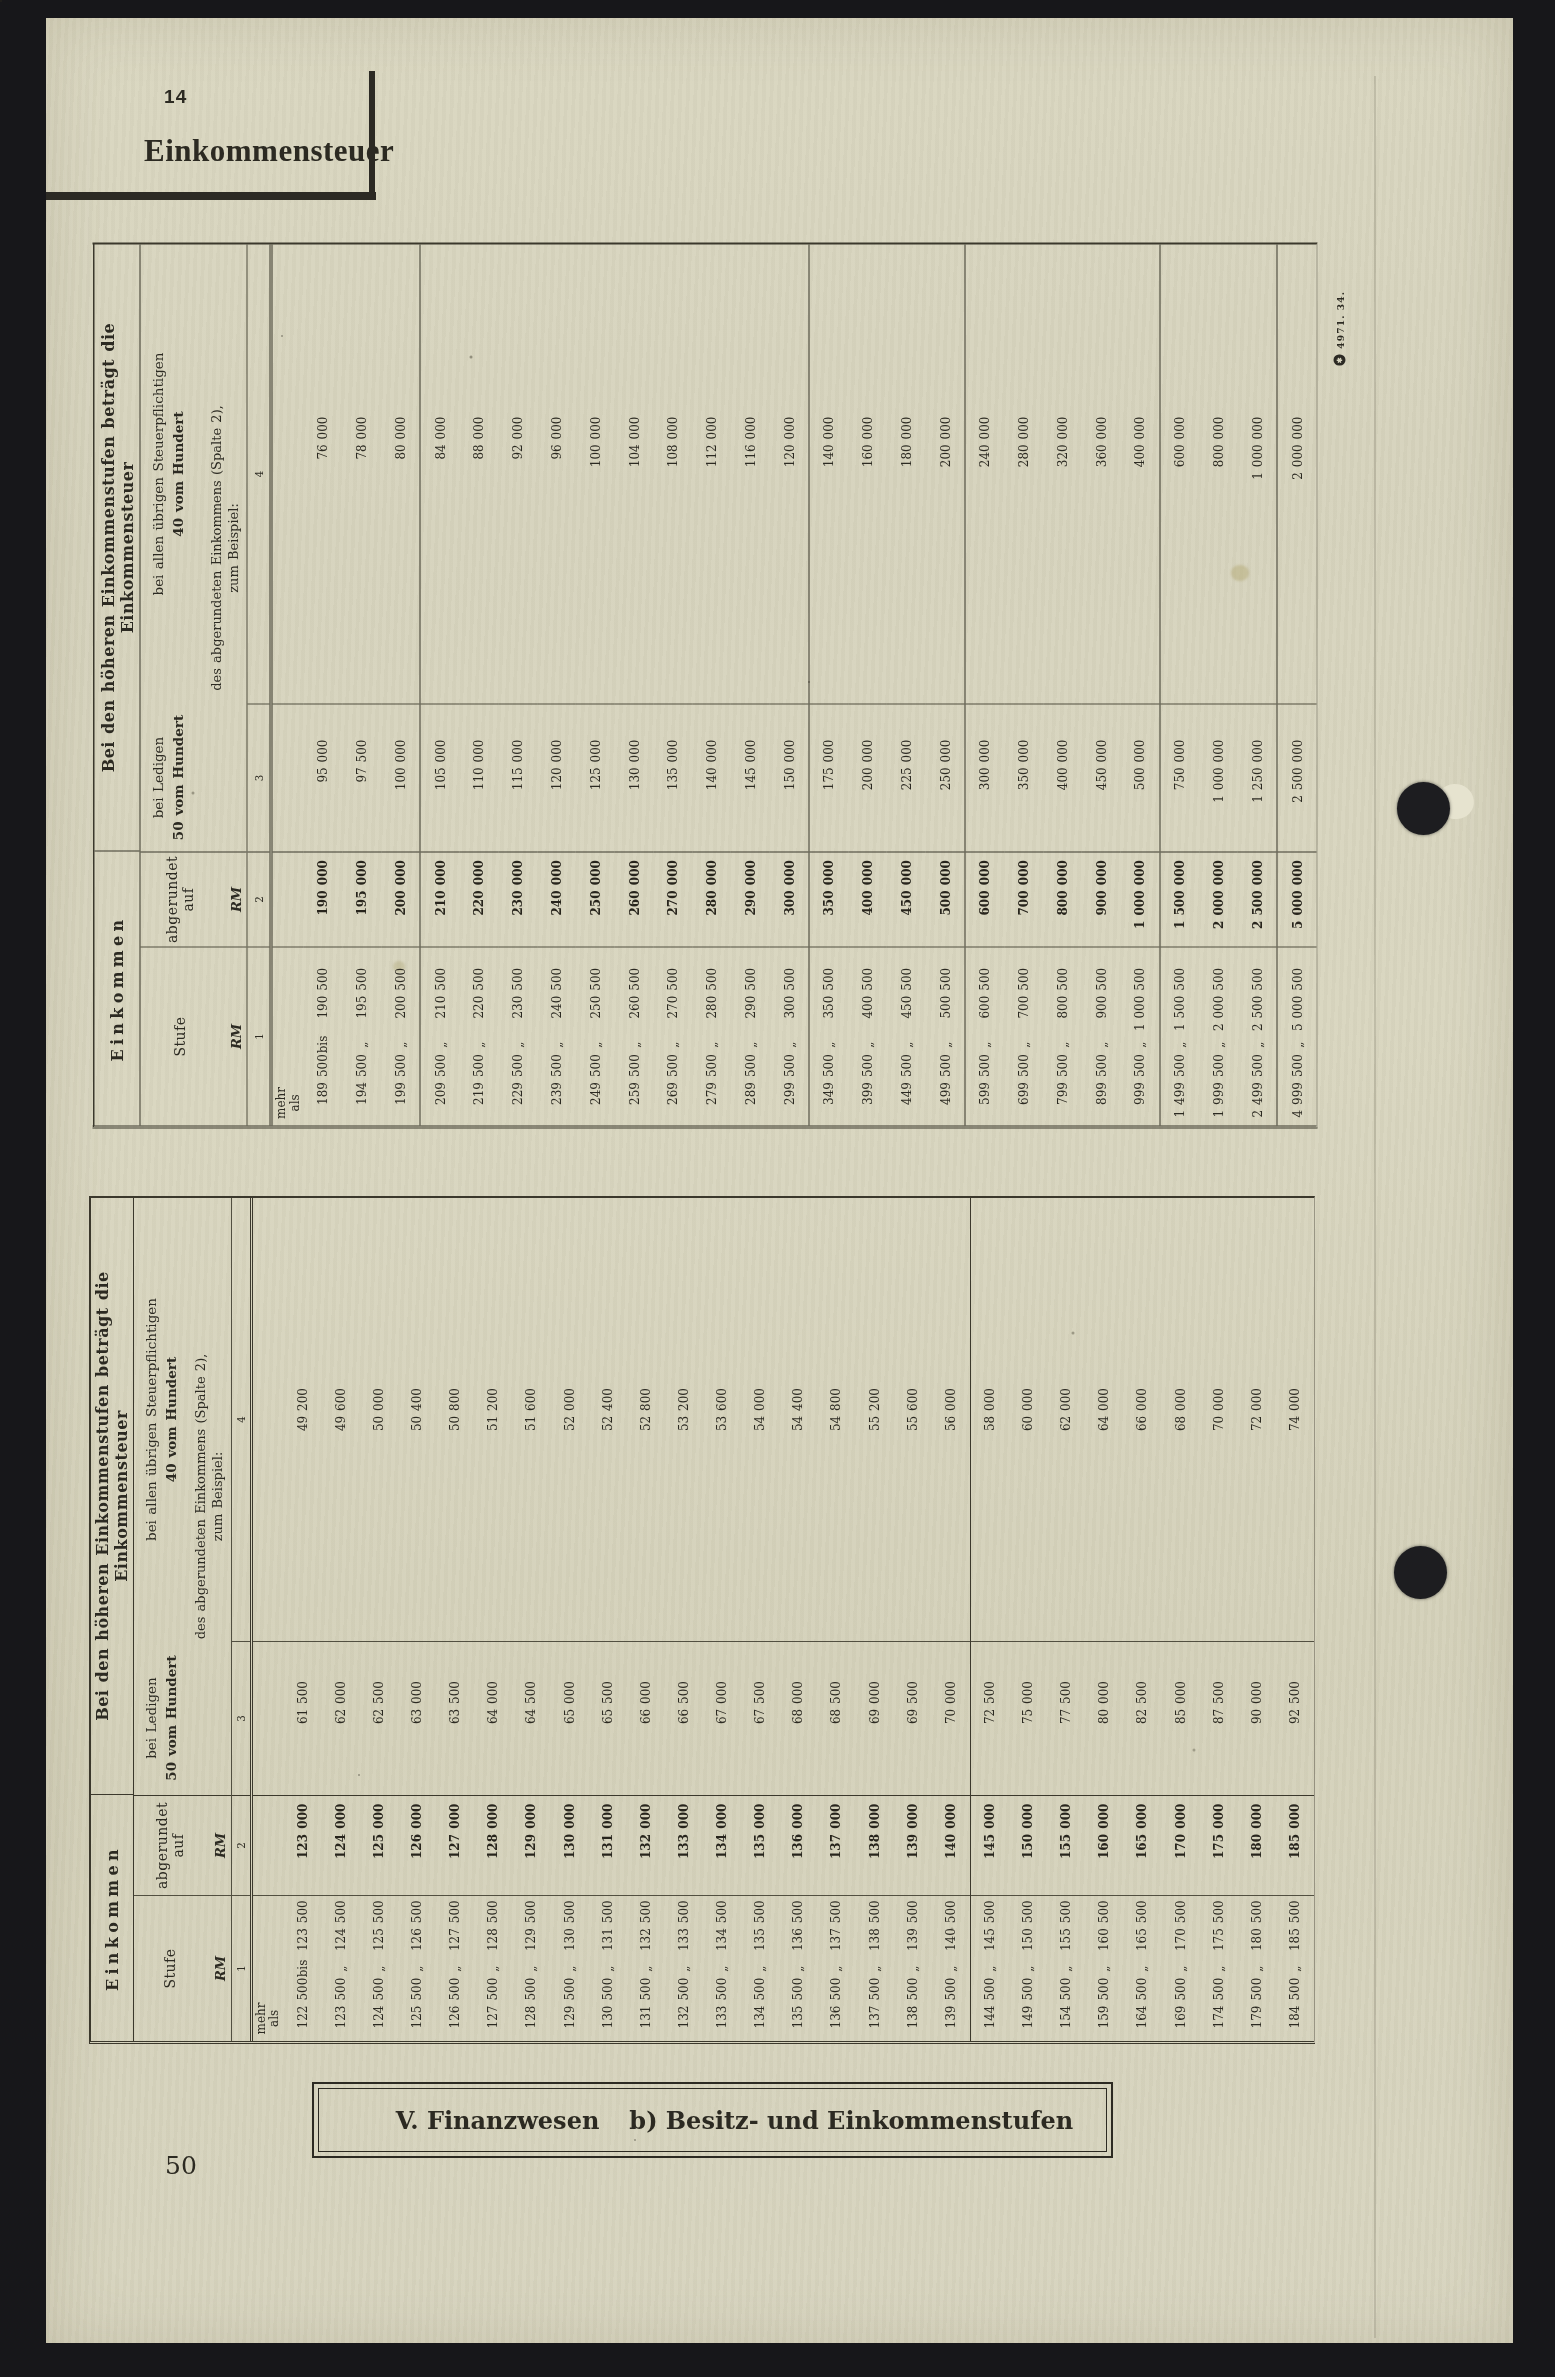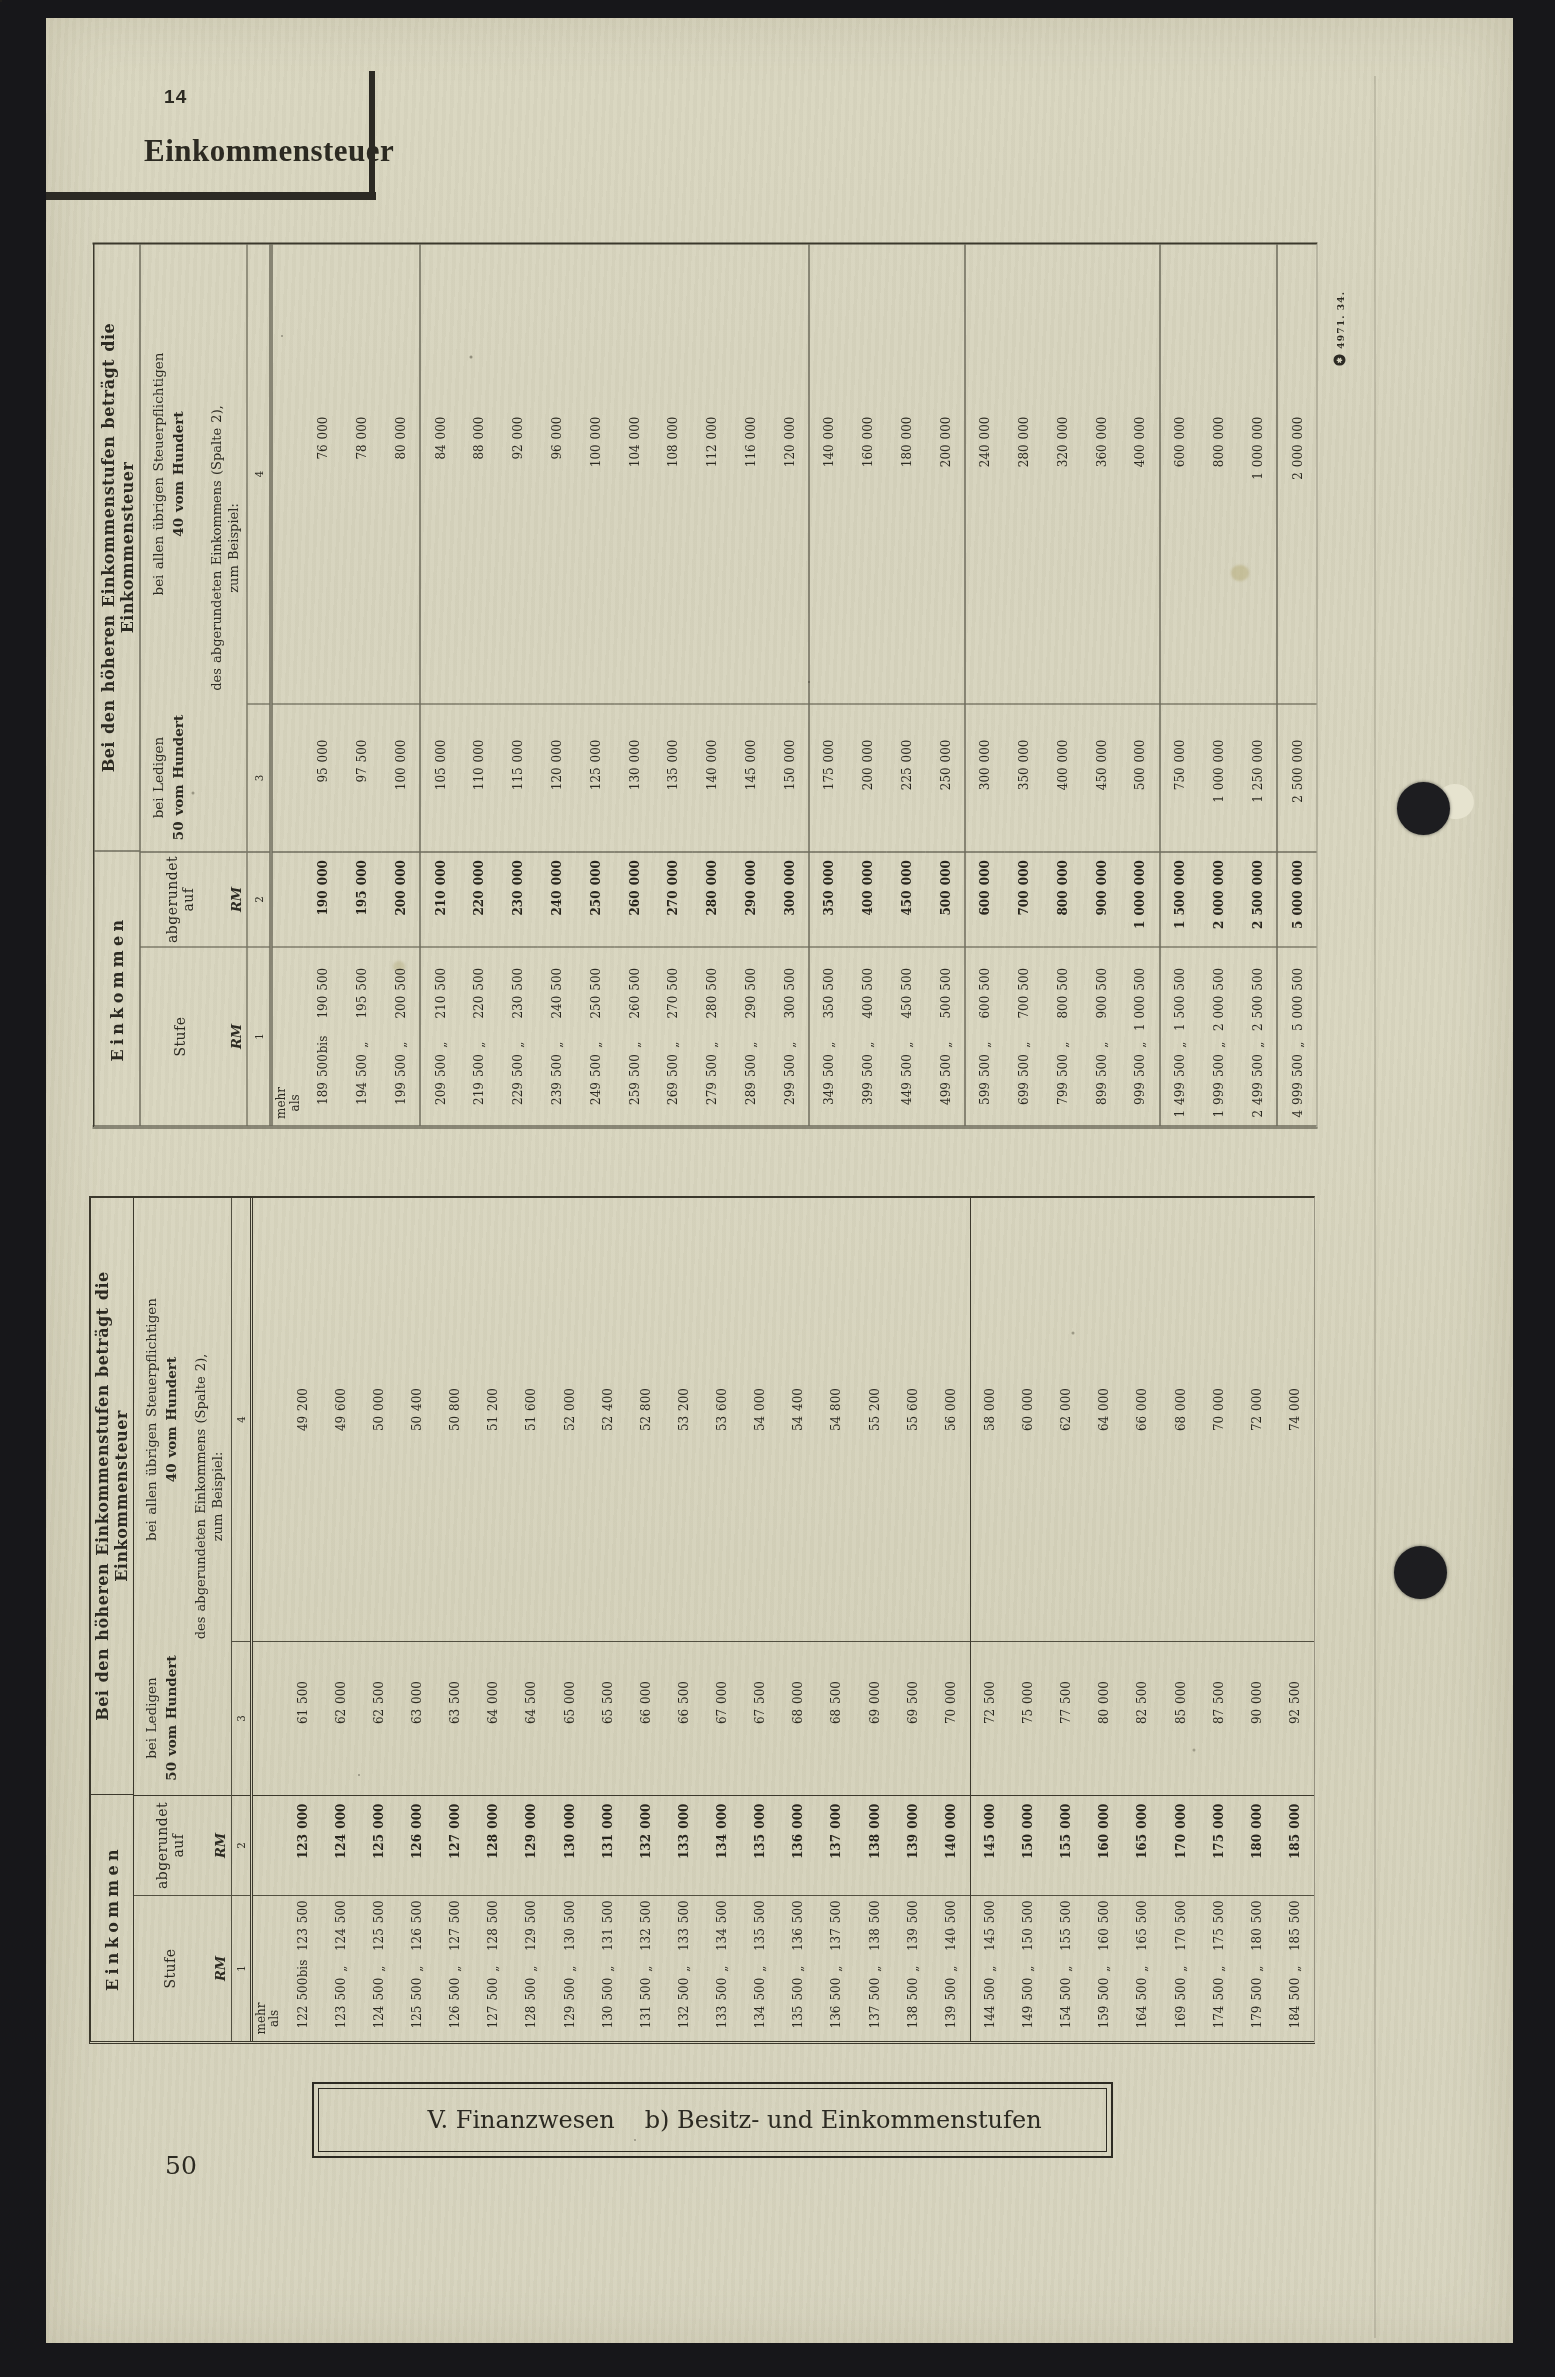--- a/index.html
+++ b/index.html
@@ -79,21 +79,21 @@
   .cc1 .rv{width:var(--n);text-align:right;display:inline-block;}
   .cc1 .rsep{width:var(--s);text-align:center;display:inline-block;}
   .cc2{width:var(--c2);border-right:1.6px solid #3b382c;align-self:stretch;display:flex;align-items:center;
        justify-content:flex-end;padding-right:7.6px;font-weight:bold;color:#27241c;}
   .cc3{width:var(--c3);border-right:1.1px solid rgba(59,56,44,.85);align-self:stretch;display:flex;
        align-items:center;justify-content:flex-end;padding-right:var(--p3);}
   .cc4{flex:1;align-self:stretch;display:flex;align-items:center;justify-content:flex-end;padding-right:var(--p4);}
   
   .stamp{position:absolute;left:312px;top:2082px;width:801px;height:76px;border:2.7px solid #2c2a22;}
   .stamp-inner{position:absolute;inset:3.8px;border:1.1px solid #2c2a22;display:flex;align-items:center;
-               justify-content:center;font-weight:normal;font-size:24px;white-space:nowrap;padding-left:44px;}
+               justify-content:center;font-weight:bold;font-size:24px;white-space:nowrap;padding-left:44px;}
   .stamp-inner .gap{display:inline-block;width:30px;}
   .pagenum{position:absolute;left:165px;top:2151px;font-size:25px;}
   
   .printmark{position:absolute;left:1299px;top:318px;width:81px;height:14px;transform:rotate(-90deg);
              display:flex;align-items:center;gap:5.4px;font-size:9.2px;font-weight:bold;letter-spacing:1.1px;}
   .cstar{width:11.3px;height:11.3px;border-radius:50%;background:#2c2a24;color:#d8d5bf;display:inline-flex;
          align-items:center;justify-content:center;font-size:7px;line-height:1;}
   
   .tear{position:absolute;border-radius:50%;background:#e6e3cf;}
   .hole{position:absolute;border-radius:50%;background:#1d1d20;box-shadow:0 0 3.2px rgba(0,0,0,.6);}

